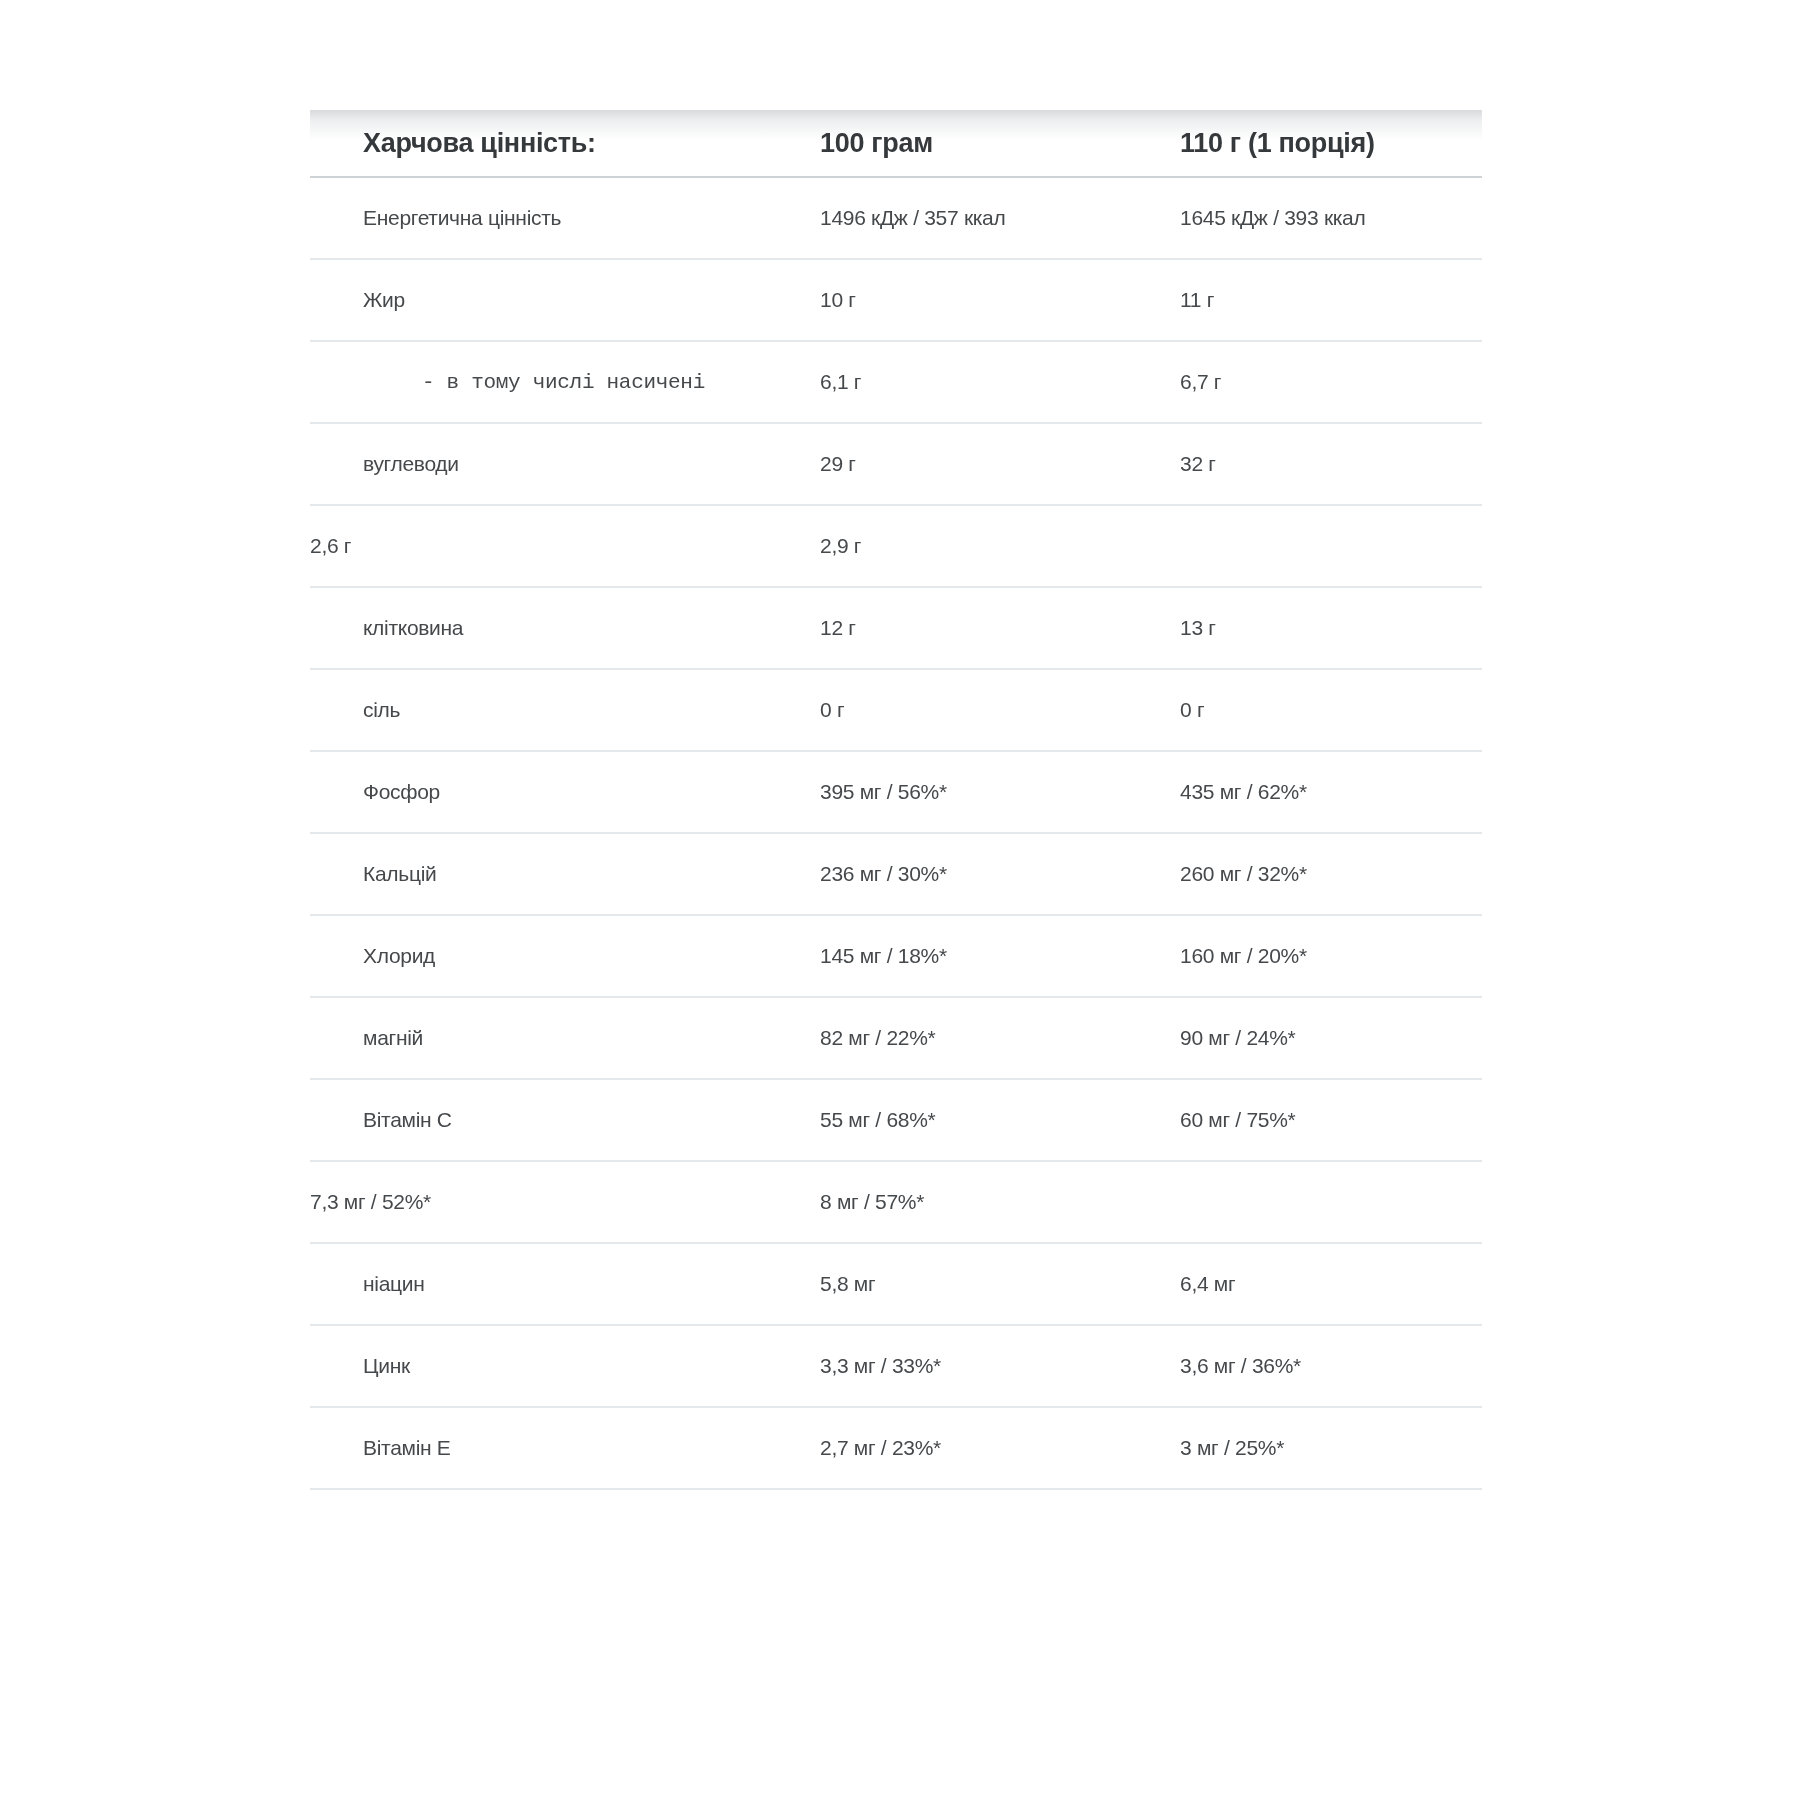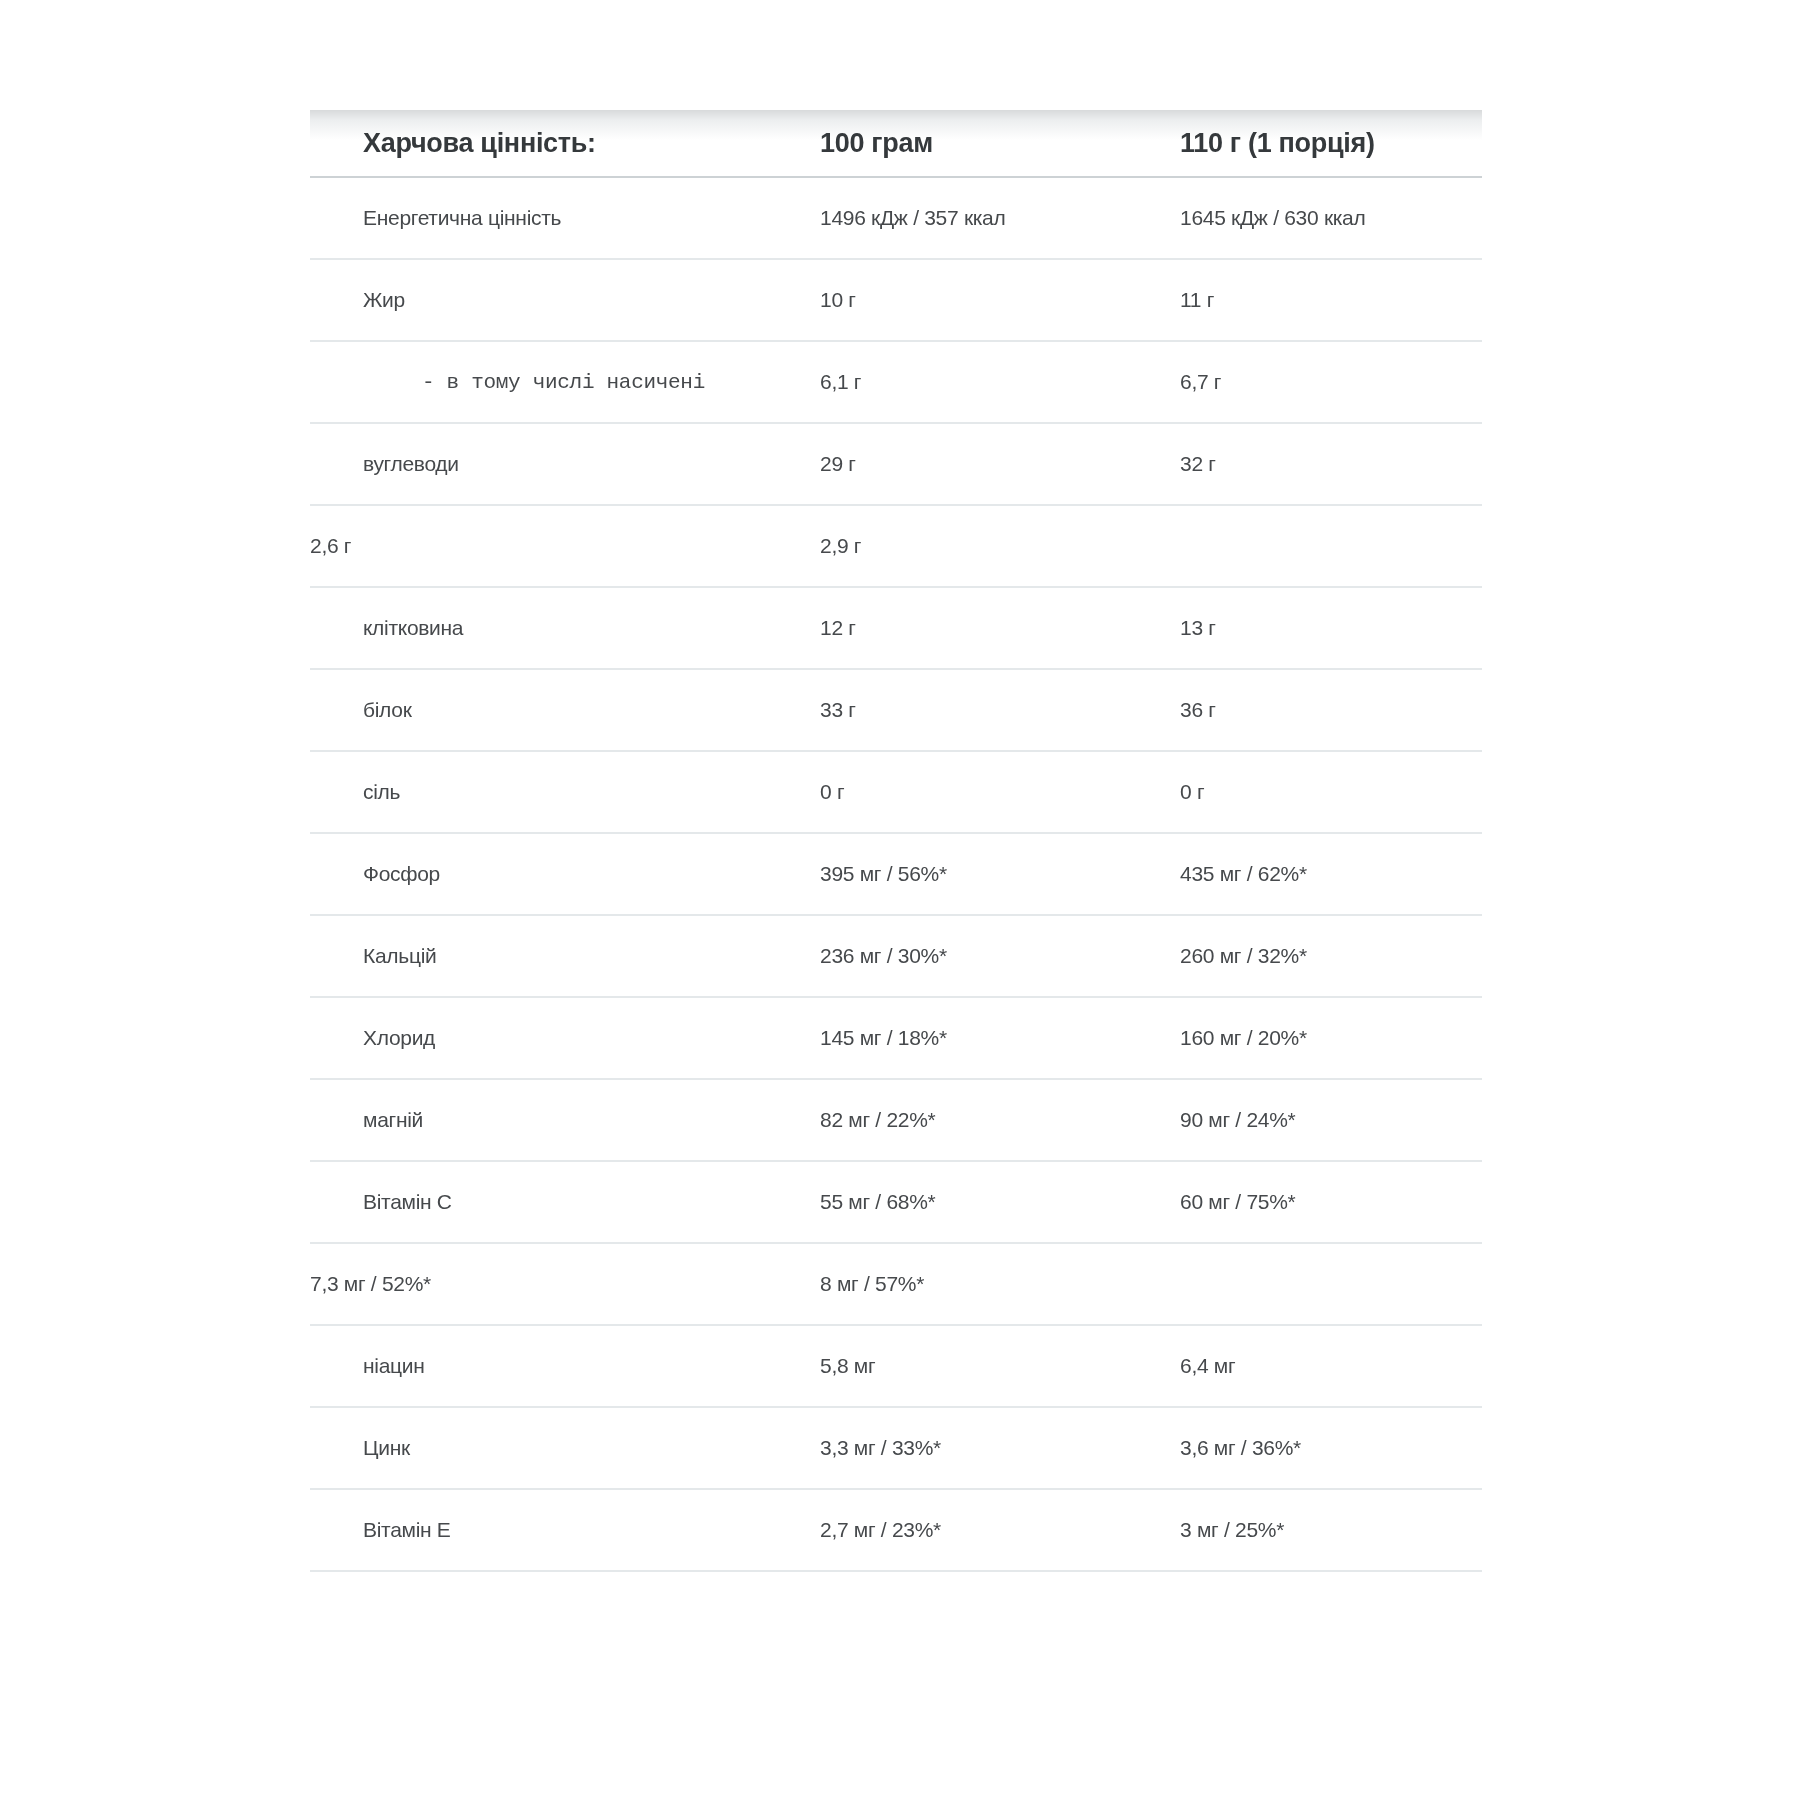--- a/index.html
+++ b/index.html
@@ -58,21 +58,21 @@
   <div class="nutrition-table">
     <div class="trow thead">
       <div class="cell c1">Харчова цінність:</div>
       <div class="cell c2">100 грам</div>
       <div class="cell c3">110 г (1 порція)</div>
     </div>
     <div id="tbody">
         <div class="trow tbody-row">
           <div class="cell c1">Енергетична цінність</div>
           <div class="cell c2">1496 кДж / 357 ккал</div>
-          <div class="cell c3">1645 кДж / 630 ккал</div>
+          <div class="cell c3">1645 кДж / 393 ккал</div>
         </div>
         <div class="trow tbody-row">
           <div class="cell c1">Жир</div>
           <div class="cell c2">10 г</div>
           <div class="cell c3">11 г</div>
         </div>
         <div class="trow tbody-row">
           <div class="cell c1 indent">- в тому числі насичені</div>
           <div class="cell c2">6,1 г</div>
           <div class="cell c3">6,7 г</div>
@@ -83,25 +83,20 @@
           <div class="cell c3">32 г</div>
         </div>
         <div class="trow tbody-row">
           <div class="cell c2">2,6 г</div>
           <div class="cell c3">2,9 г</div>
         </div>
         <div class="trow tbody-row">
           <div class="cell c1">клітковина</div>
           <div class="cell c2">12 г</div>
           <div class="cell c3">13 г</div>
-        </div>
-        <div class="trow tbody-row">
-          <div class="cell c1">білок</div>
-          <div class="cell c2">33 г</div>
-          <div class="cell c3">36 г</div>
         </div>
         <div class="trow tbody-row">
           <div class="cell c1">сіль</div>
           <div class="cell c2">0 г</div>
           <div class="cell c3">0 г</div>
         </div>
         <div class="trow tbody-row">
           <div class="cell c1">Фосфор</div>
           <div class="cell c2">395 мг / 56%*</div>
           <div class="cell c3">435 мг / 62%*</div>

